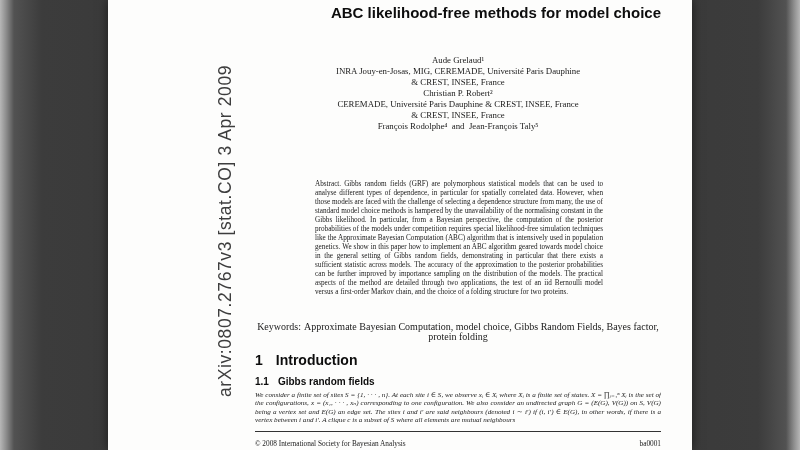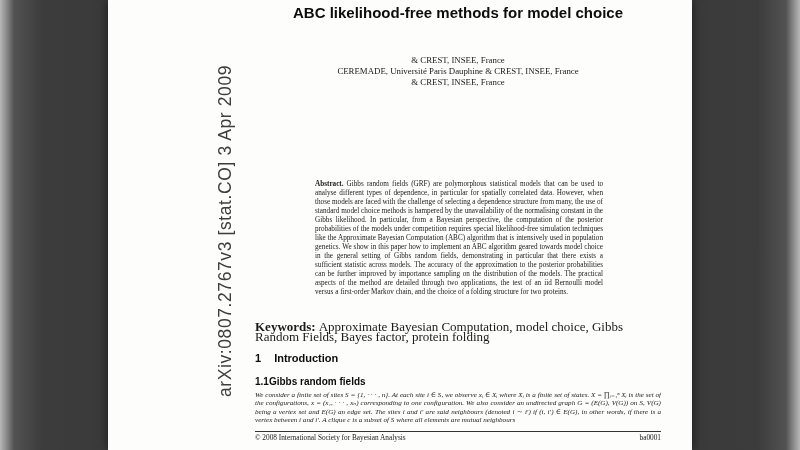--- a/index.html
+++ b/index.html
@@ -23,86 +23,90 @@
     position:absolute; left:117px; top:231px;
     transform:translate(-50%,-50%) rotate(-90deg);
     white-space:nowrap;
     font-family:"Liberation Sans","DejaVu Sans",sans-serif;
     font-size:17.5px; letter-spacing:0.6px; color:#3d3d3d;
   }
 
   .content{ position:absolute; left:147px; top:0; width:406px; height:450px; }
 
   .title{
-    position:absolute; top:4px; left:0; right:0; text-align:center;
+    position:absolute; top:4px; left:0; right:0; text-align:right;
     font-family:"Liberation Sans","DejaVu Sans",sans-serif;
     font-weight:bold; font-size:15px; line-height:18.5px; color:#0d0d0d;
   }
 
   .authors{
     position:absolute; top:55px; left:0; right:0; text-align:center;
     font-size:8.8px; line-height:11px; color:#1a1a1a;
   }
 
   .abstract{
     position:absolute; top:180px; left:60px; width:288px;
     font-size:7.2px; line-height:9px; text-align:justify; color:#1a1a1a;
   }
-  .blabel{ font-weight:bold; margin-right:3px; }
+  .blabel{ font-weight:normal; margin-right:3px; }
 
   .keywords{
     position:absolute; top:322px; left:0; width:406px;
-    font-size:13px; line-height:10.2px; text-align:left; color:#1a1a1a;
+    font-size:10px; line-height:10.2px; text-align:center; color:#1a1a1a;
   }
 
   .sec{
     position:absolute; top:352px; left:0;
     font-family:"Liberation Sans","DejaVu Sans",sans-serif;
-    font-weight:bold; font-size:11px; color:#0d0d0d;
+    font-weight:bold; font-size:14px; color:#0d0d0d;
   }
   .sec .num{ margin-right:13px; }
 
   .subsec{
     position:absolute; top:376px; left:0;
     font-family:"Liberation Sans","DejaVu Sans",sans-serif;
     font-weight:bold; font-size:10px; color:#0d0d0d;
   }
-  .subsec .num{ }
+  .subsec .num{ margin-right:9px; }
 
   .intro{
     position:absolute; top:391px; left:0; width:406px;
     font-size:7.1px; line-height:8.4px; text-align:justify; color:#1a1a1a;
     max-height:42px; overflow:hidden;font-style:italic;
   }
 
   .footer{
     position:absolute; left:0; right:0; bottom:4px; height:15px;
-    border-top:0.8px solid #333; padding-top:1px;
+    border-top:0.8px solid #333; padding-top:7px;
     display:flex; justify-content:space-between;
     font-size:7.3px; color:#1a1a1a; background:#fdfdfc; z-index:3;
   }
 </style>
 </head>
 <body>
 
 <div class="stage">
   <div class="page">
 
     <div class="arxiv-stamp">arXiv:0807.2767v3  [stat.CO]  3 Apr 2009</div>
 
     <div class="content">
 
       <div class="title">
         <div>ABC likelihood-free methods for model choice</div>
       </div>
 
       <div class="authors">
+        <div>Aude Grelaud¹</div>
+        <div>INRA Jouy-en-Josas, MIG, CEREMADE, Université Paris Dauphine</div>
         <div>&amp; CREST, INSEE, France</div>
+        <div>Christian P. Robert²</div>
         <div>CEREMADE, Université Paris Dauphine &amp; CREST, INSEE, France</div>
         <div>&amp; CREST, INSEE, France</div>
+        <div>François Rodolphe⁴ and Jean-François Taly⁵</div>
       </div>
 
       <p class="abstract"><span class="blabel">Abstract.</span><span>Gibbs random fields (GRF) are polymorphous statistical models that can be used to analyse different types of dependence, in particular for spatially correlated data. However, when those models are faced with the challenge of selecting a dependence structure from many, the use of standard model choice methods is hampered by the unavailability of the normalising constant in the Gibbs likelihood. In particular, from a Bayesian perspective, the computation of the posterior probabilities of the models under competition requires special likelihood-free simulation techniques like the Approximate Bayesian Computation (ABC) algorithm that is intensively used in population genetics. We show in this paper how to implement an ABC algorithm geared towards model choice in the general setting of Gibbs random fields, demonstrating in particular that there exists a sufficient statistic across models. The accuracy of the approximation to the posterior probabilities can be further improved by importance sampling on the distribution of the models. The practical aspects of the method are detailed through two applications, the test of an iid Bernoulli model versus a first-order Markov chain, and the choice of a folding structure for two proteins.</span></p>
 
       <p class="keywords"><span class="blabel">Keywords:</span><span>Approximate Bayesian Computation, model choice, Gibbs Random Fields, Bayes factor, protein folding</span></p>
 
       <h2 class="sec">
         <span class="num">1</span><span>Introduction</span>
       </h2>
 

